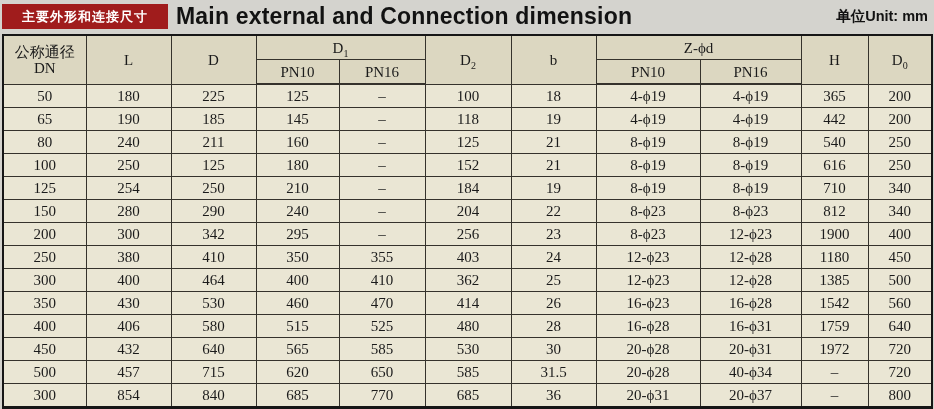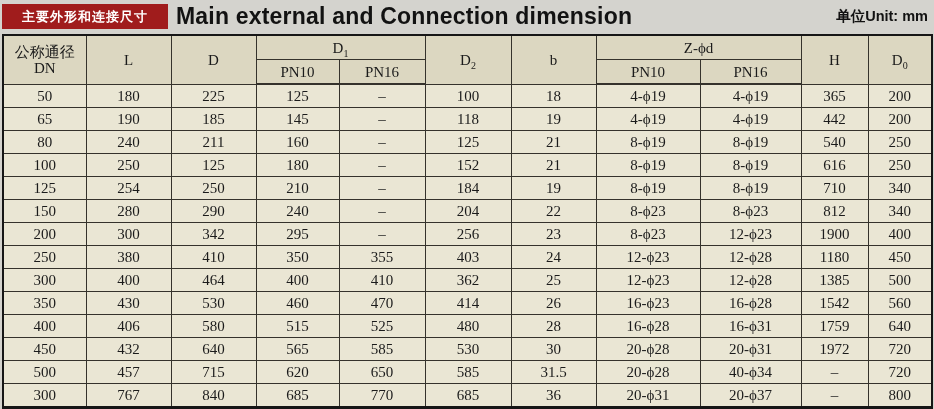--- a/index.html
+++ b/index.html
@@ -307,21 +307,21 @@
         <td>650</td>
         <td>585</td>
         <td>31.5</td>
         <td>20-ϕ28</td>
         <td>40-ϕ34</td>
         <td>–</td>
         <td>720</td>
       </tr>
       <tr>
         <td>300</td>
-        <td>767</td>
+        <td>854</td>
         <td>840</td>
         <td>685</td>
         <td>770</td>
         <td>685</td>
         <td>36</td>
         <td>20-ϕ31</td>
         <td>20-ϕ37</td>
         <td>–</td>
         <td>800</td>
       </tr>

